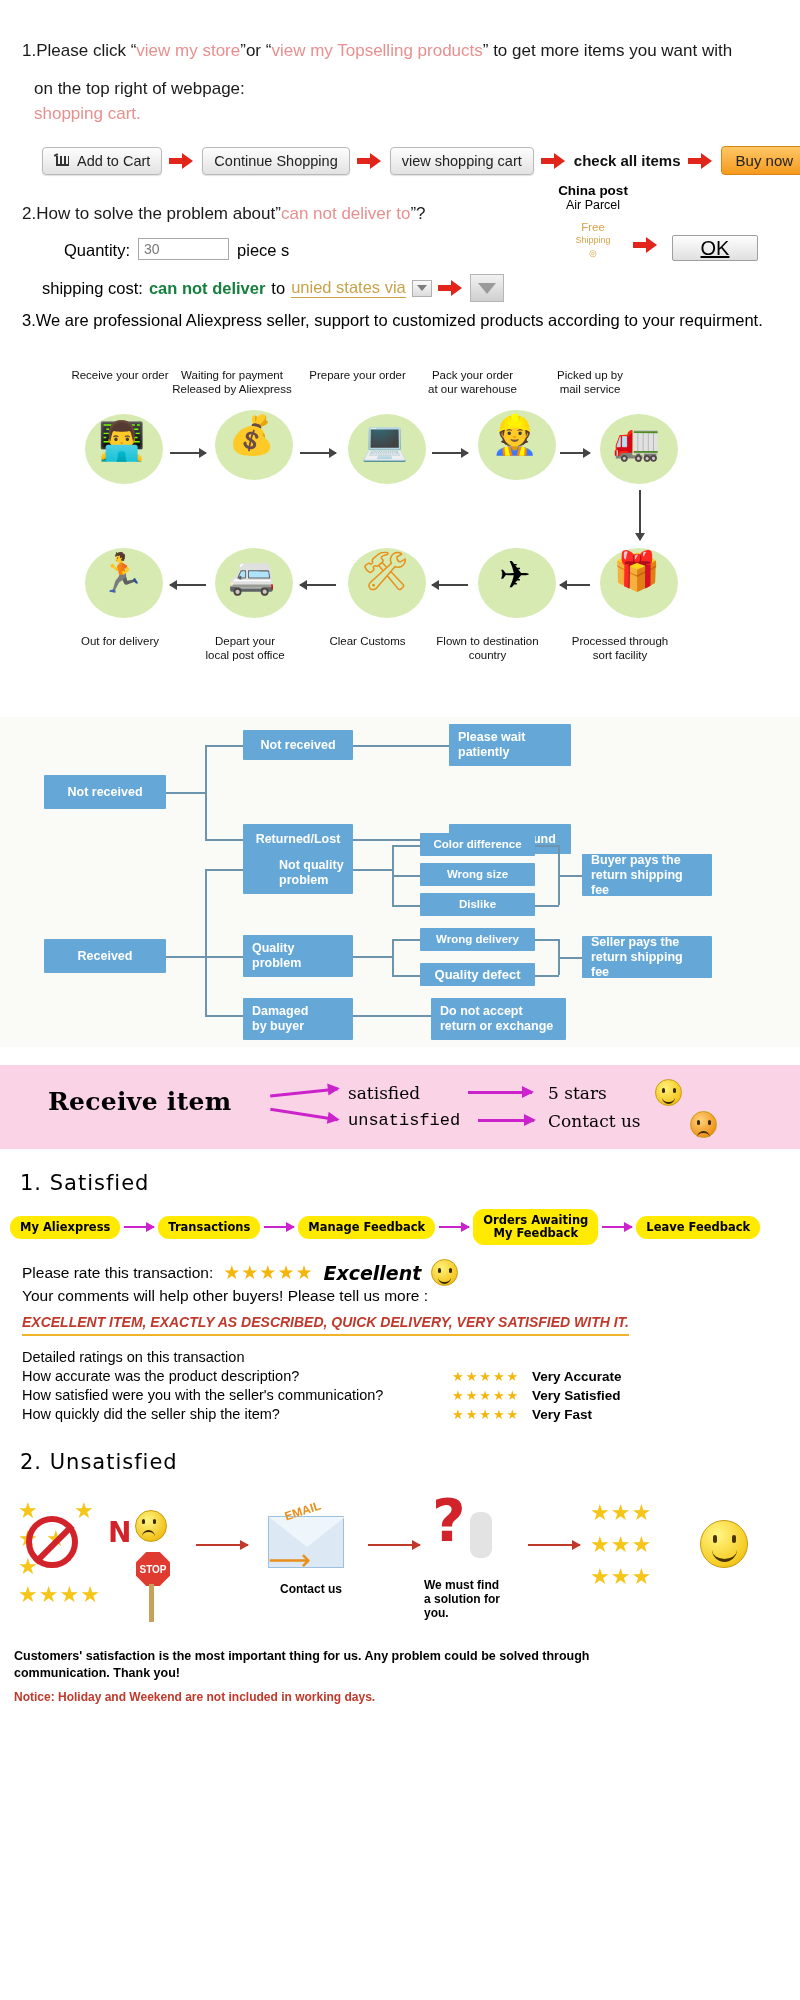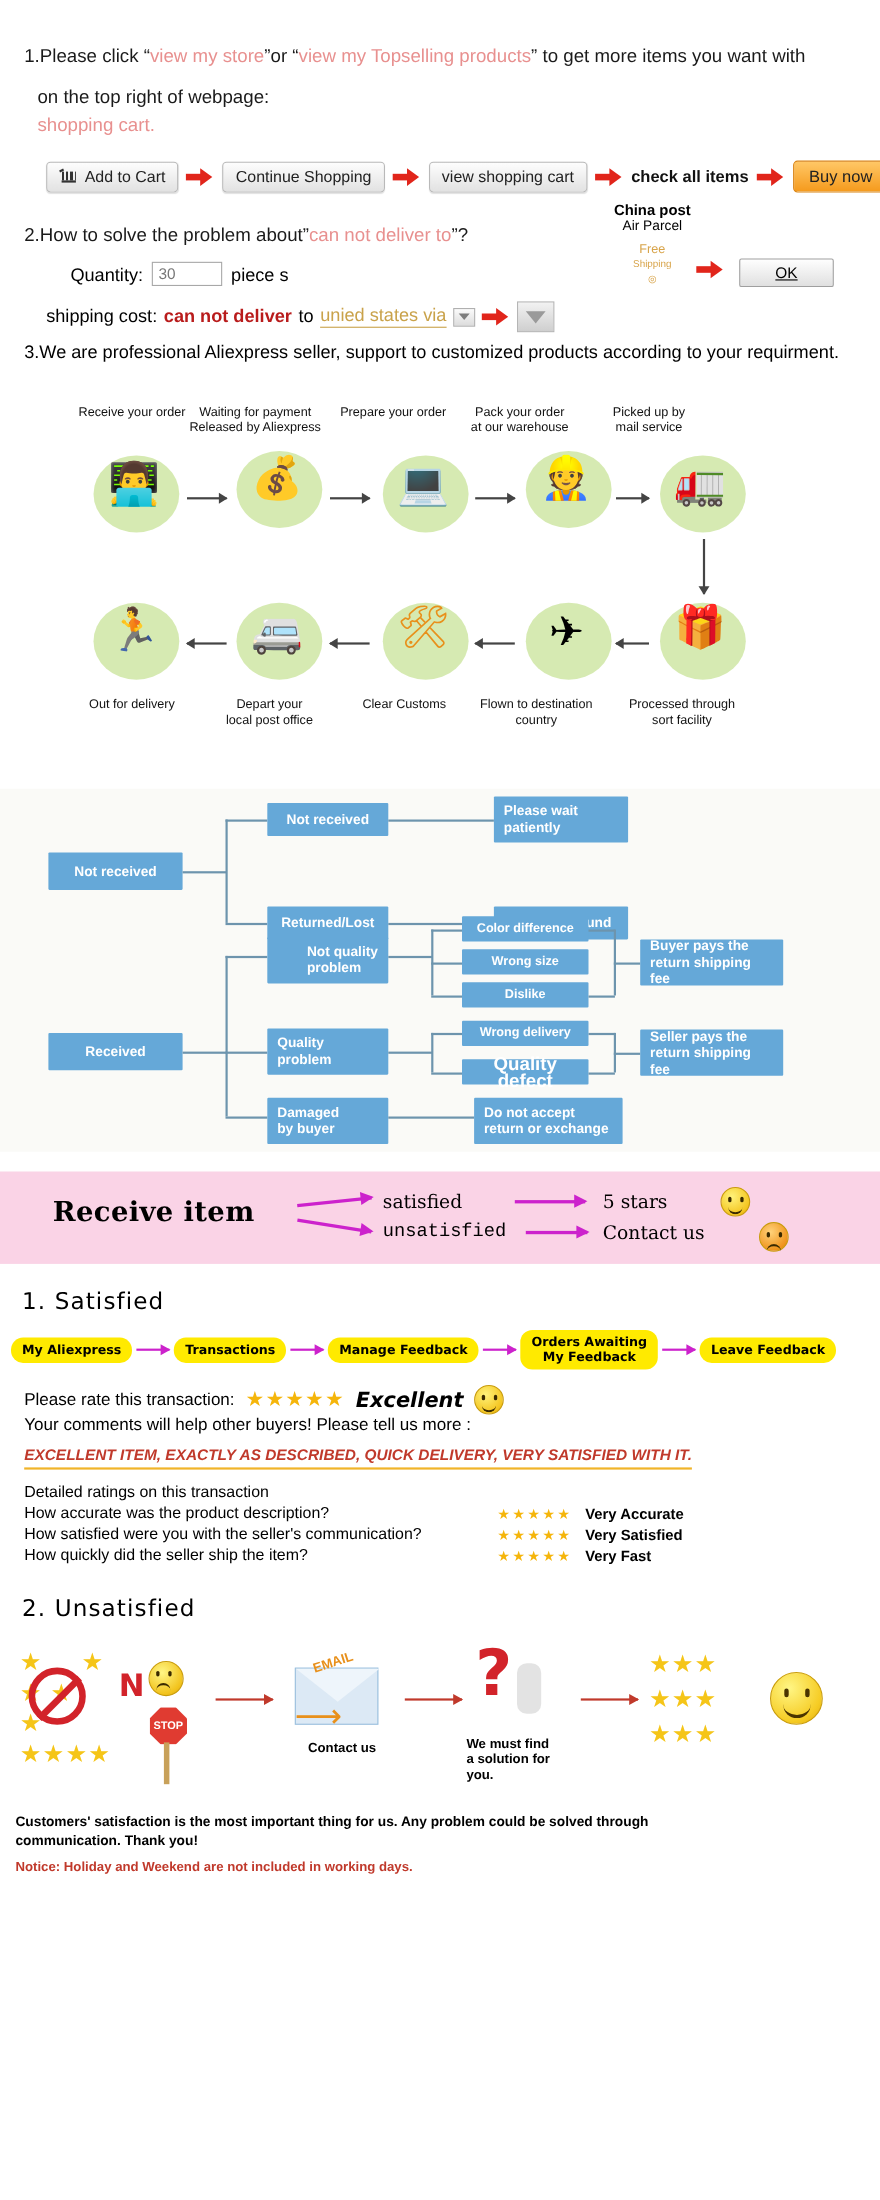--- a/index.html
+++ b/index.html
@@ -39,47 +39,47 @@
   .buynow{
     background:linear-gradient(#ffc766,#f59a1d);
     border:1px solid #d98312;border-radius:4px;padding:5px 14px;
     font-size:15px;color:#222;white-space:nowrap;
   }
 
   
   .sec2 { padding:26px 0 0 22px; position:relative; height:120px; }
   .q-row { display:flex; align-items:flex-end; gap:8px; margin:12px 0 0 42px; font-size:16.5px; }
   .qty-input{
-    width:64px; border:1px solid #a8a8a8; background:#fff;
+    width:91px; border:1px solid #a8a8a8; background:#fff;
     padding:2px 5px; font-size:14px; color:#777;
     font-family:"Liberation Sans",sans-serif;
   }
   .ship-row{ display:flex; align-items:center; gap:6px; margin:14px 0 0 20px; font-size:16.5px; }
-  .strong-red{color:#b91c1c;font-weight:bold;}
+  .strong-red{color:#15803d;font-weight:bold;}
   .dest{color:#c9a24a;border-bottom:1px solid #c9a24a;}
   .sel-caret{
     width:20px;height:17px;background:linear-gradient(#fbfbfb,#dcdcdc);
     border:1px solid #b0b0b0;display:inline-flex;align-items:center;justify-content:center;
   }
   .sel-caret i{border-left:5px solid transparent;border-right:5px solid transparent;border-top:6px solid #7d7d7d;}
   .bigcaret{
     width:34px;height:28px;background:linear-gradient(#f2f2f2,#cfcfcf);
     border:1px solid #b5b5b5;display:inline-flex;align-items:center;justify-content:center;
   }
   .bigcaret i{border-left:9px solid transparent;border-right:9px solid transparent;border-top:11px solid #9a9a9a;}
 
   .post-block{ position:absolute; left:533px; top:8px; text-align:center; width:120px; }
   .post-t{font-size:13.5px;font-weight:bold;}
   .post-s{font-size:12.5px;}
   .freeship{color:#d8a44a;font-size:11.5px;line-height:13px;margin-top:9px;}
   .freeship .dot{display:block;font-size:9px;}
   .okbtn{
     position:absolute;left:672px;top:60px;width:86px;height:26px;
     background:linear-gradient(#fefefe,#e0e0e0);border:1px solid #9f9f9f;border-radius:2px;
-    display:flex;align-items:center;justify-content:center;font-size:14px;text-decoration:underline;
+    display:flex;align-items:center;justify-content:center;font-size:20px;text-decoration:underline;
   }
   .ok-arrow{position:absolute;left:633px;top:62px;}
 
   
   .sec3 { padding:16px 0 0 22px; font-size:16.5px; }
 
   
   .flowwrap{ position:relative; margin-top:22px; height:365px; }
   .flabel{ position:absolute; font-size:11.5px; line-height:14px; text-align:center; color:#111; }
   .blob{ position:absolute; width:78px;height:70px;border-radius:50%; background:#cfe6a4; opacity:.85; }
@@ -349,21 +349,21 @@
     <div class="bline bh" style="left:558px;top:158px;width:24px;"></div>
     <div class="bbox" style="left:582px;top:137px;width:130px;height:42px;white-space:pre-line;">Buyer pays the
 return shipping fee</div>
 
     <div class="bline bh" style="left:353px;top:239px;width:40px;"></div>
     <div class="bline bv" style="left:392px;top:222px;height:36px;"></div>
     <div class="bline bh" style="left:392px;top:222px;width:28px;"></div>
     <div class="bline bh" style="left:392px;top:258px;width:28px;"></div>
 
     <div class="bbox c" style="left:420px;top:211px;width:115px;height:23px;font-size:11.5px;">Wrong delivery</div>
-    <div class="bbox c" style="left:420px;top:246px;width:115px;height:23px;font-size:17px;">Quality defect</div>
+    <div class="bbox c" style="left:420px;top:246px;width:115px;height:23px;font-size:13px;">Quality defect</div>
 
     <div class="bline bh" style="left:535px;top:222px;width:24px;"></div>
     <div class="bline bh" style="left:535px;top:258px;width:24px;"></div>
     <div class="bline bv" style="left:558px;top:222px;height:36px;"></div>
     <div class="bline bh" style="left:558px;top:240px;width:24px;"></div>
     <div class="bbox" style="left:582px;top:219px;width:130px;height:42px;white-space:pre-line;">Seller pays the
 return shipping fee</div>
 
     <div class="bline bh" style="left:353px;top:298px;width:78px;"></div>
     <div class="bbox" style="left:431px;top:281px;width:135px;height:42px;white-space:pre-line;">Do not accept

